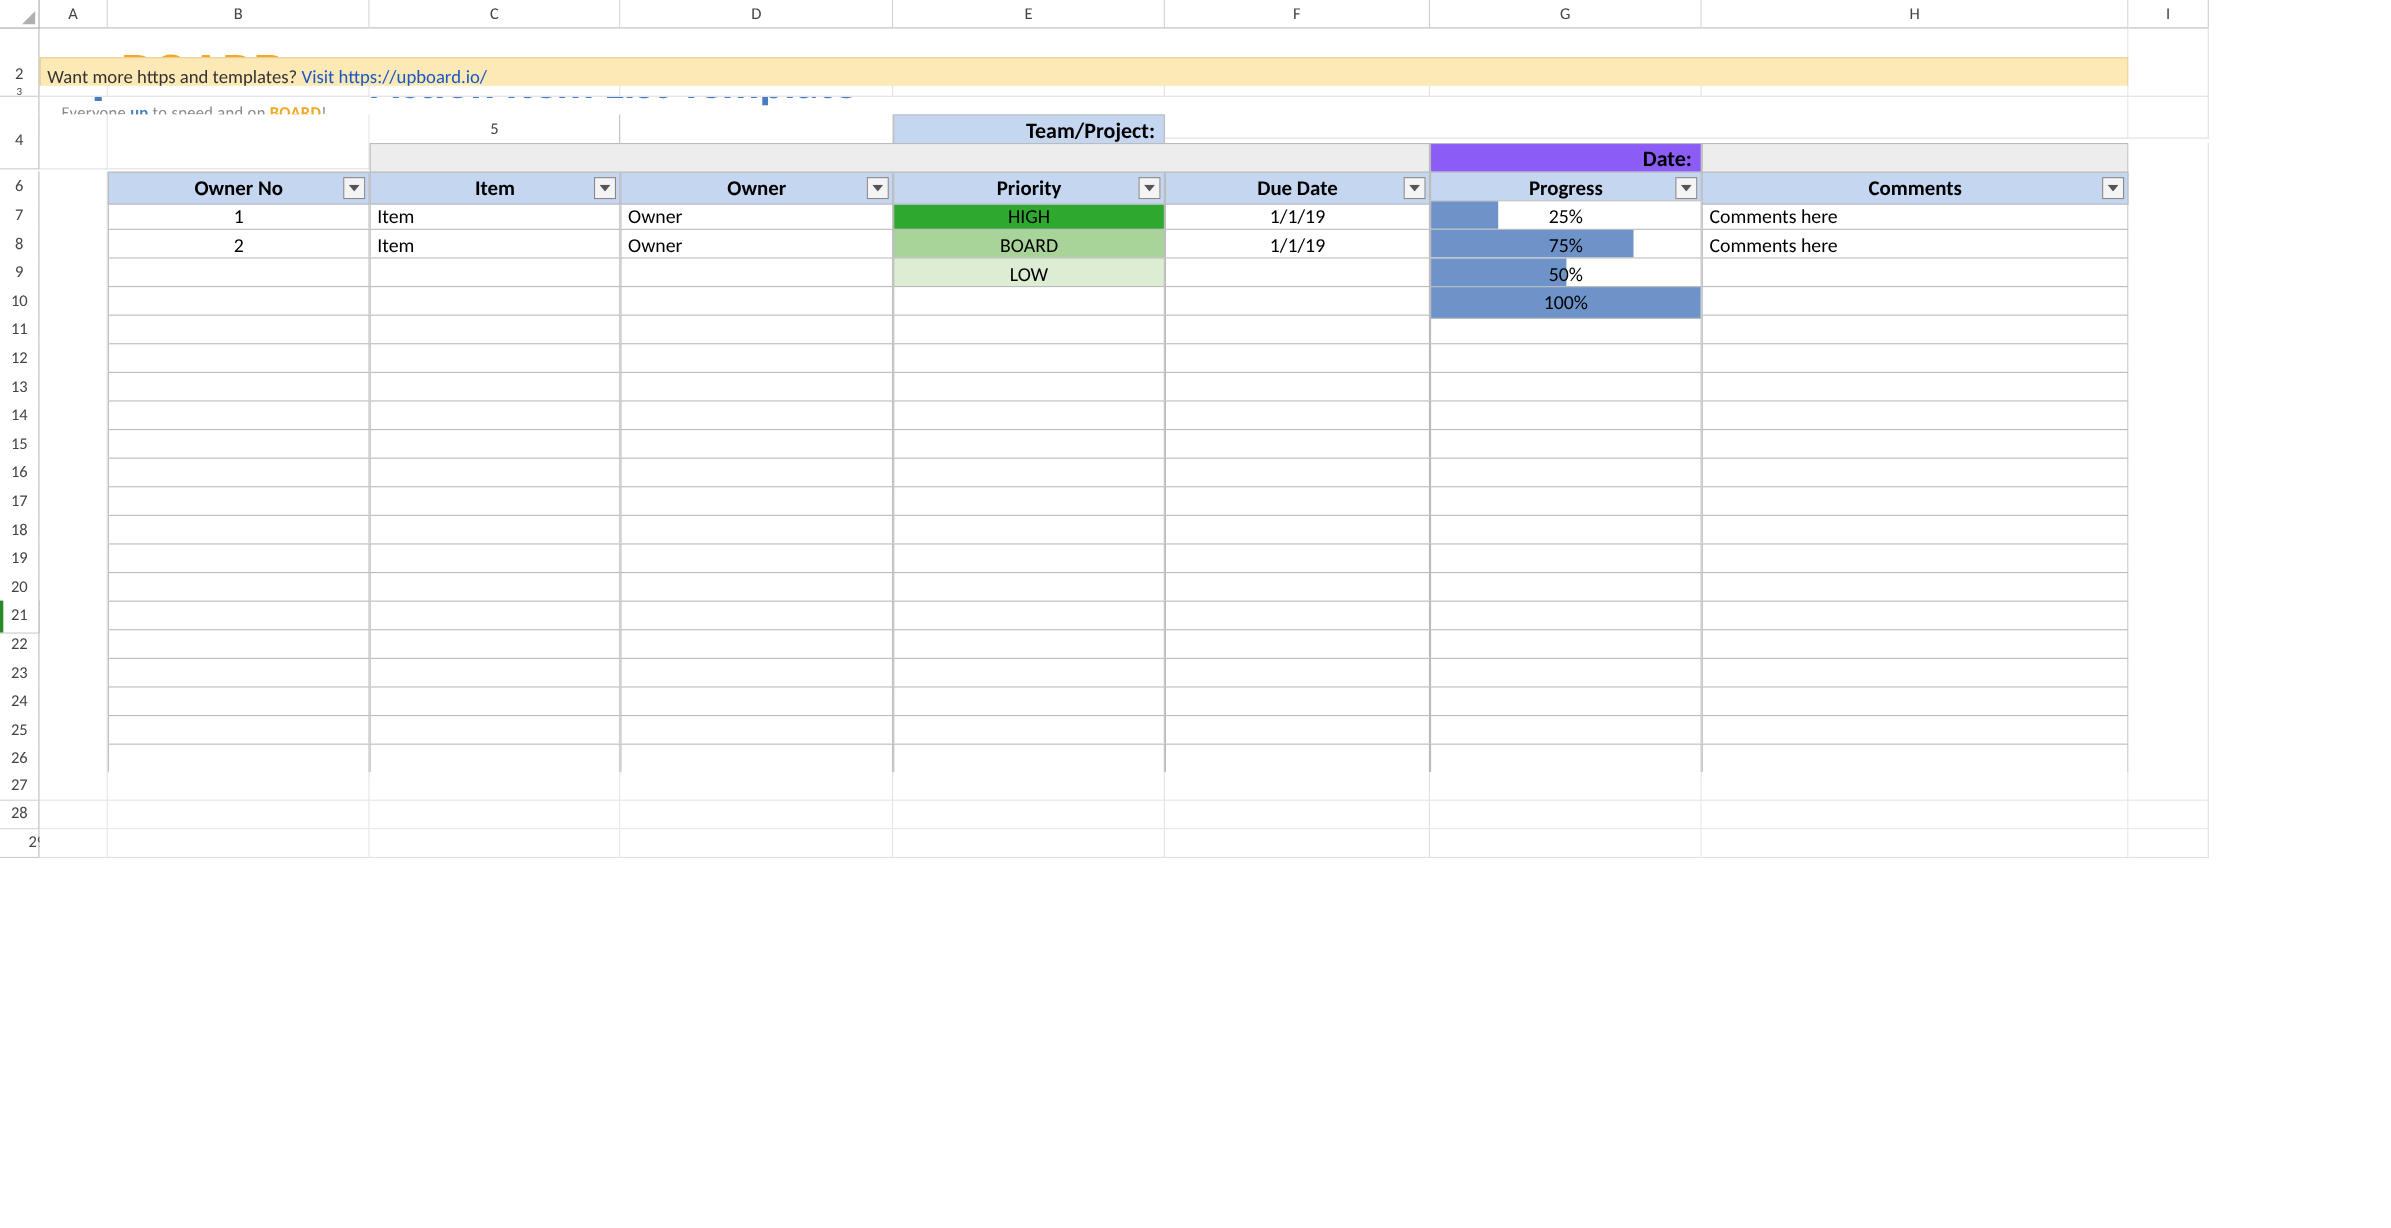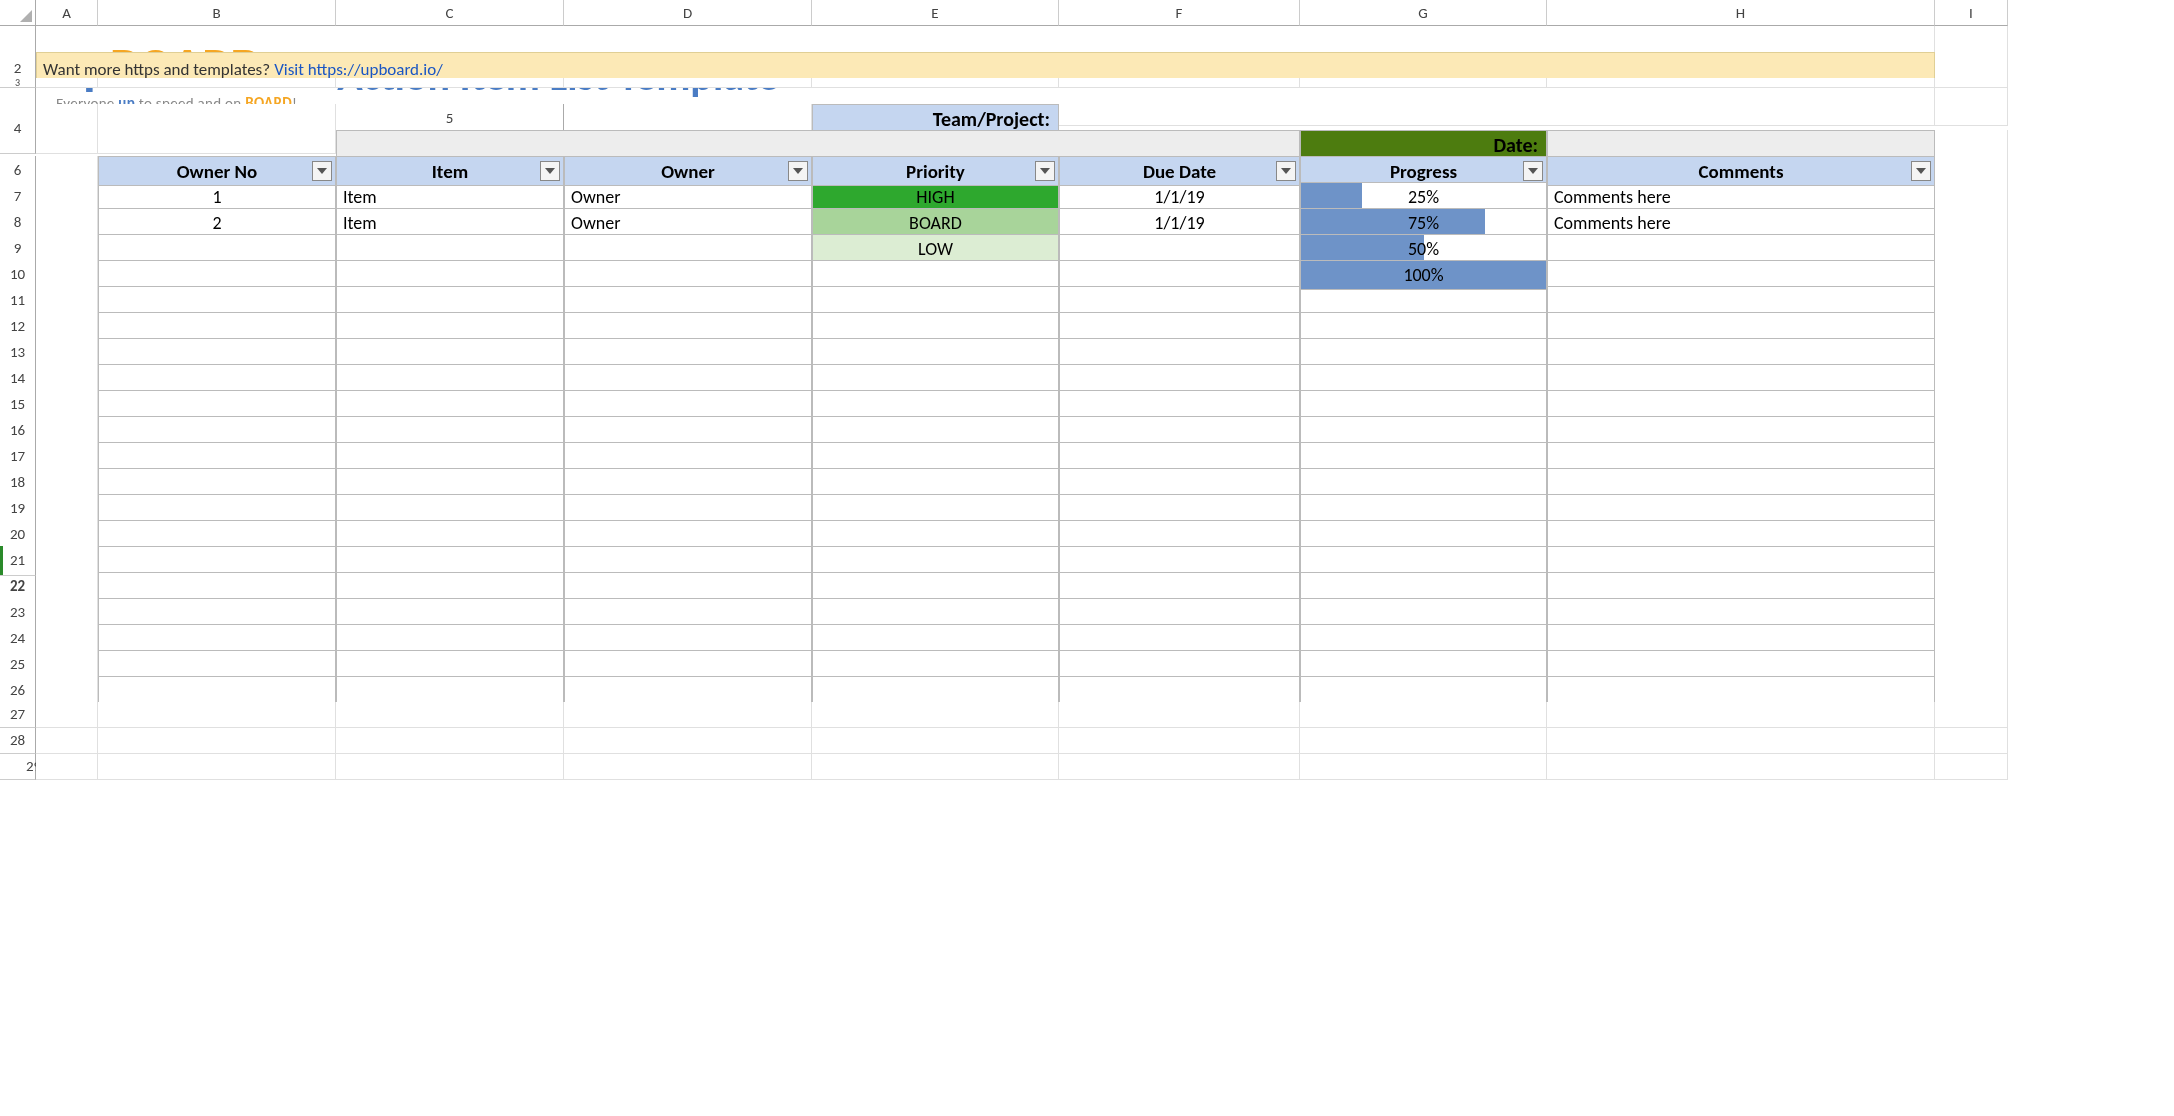--- a/index.html
+++ b/index.html
@@ -104,21 +104,21 @@
     text-align:right;padding-right:8px;
     display:flex;align-items:center;justify-content:flex-end;
     border:1px solid #bbb;
   }
   .input-tp {
     grid-column: 4 / span 4;
     background:#ededed;
     border:1px solid #bbb;
   }
   .label-date {
-    background:#4d7c0f;
+    background:#8b5cf6;
     font-weight:700;font-size:20px;
     text-align:right;padding-right:8px;
     display:flex;align-items:center;justify-content:flex-end;
     border:1px solid #bbb;
   }
   .input-date {
     background:#ededed;
     border:1px solid #bbb;
   }
 
@@ -445,21 +445,21 @@
     <div class="rowhdr sel-row" style="height: 30px;">21</div>
     <div class="plain" style="height: 30px;"></div>
     <div class="empty-td" style="height: 30px;"></div>
     <div class="empty-td" style="height: 30px;"></div>
     <div class="empty-td" style="height: 30px;"></div>
     <div class="empty-td" style="height: 30px;"></div>
     <div class="empty-td" style="height: 30px;"></div>
     <div class="empty-td" style="height: 30px;"></div>
     <div class="empty-td" style="height: 30px;"></div>
     <div class="plain" style="height: 30px;"></div>
-    <div class="rowhdr" style="height: 30px; font-weight: bold;">22</div>
+    <div class="rowhdr" style="height: 30px;">22</div>
     <div class="plain" style="height: 30px;"></div>
     <div class="empty-td" style="height: 30px;"></div>
     <div class="empty-td" style="height: 30px;"></div>
     <div class="empty-td" style="height: 30px;"></div>
     <div class="empty-td" style="height: 30px;"></div>
     <div class="empty-td" style="height: 30px;"></div>
     <div class="empty-td" style="height: 30px;"></div>
     <div class="empty-td" style="height: 30px;"></div>
     <div class="plain" style="height: 30px;"></div>
     <div class="rowhdr" style="height: 30px;">23</div>

